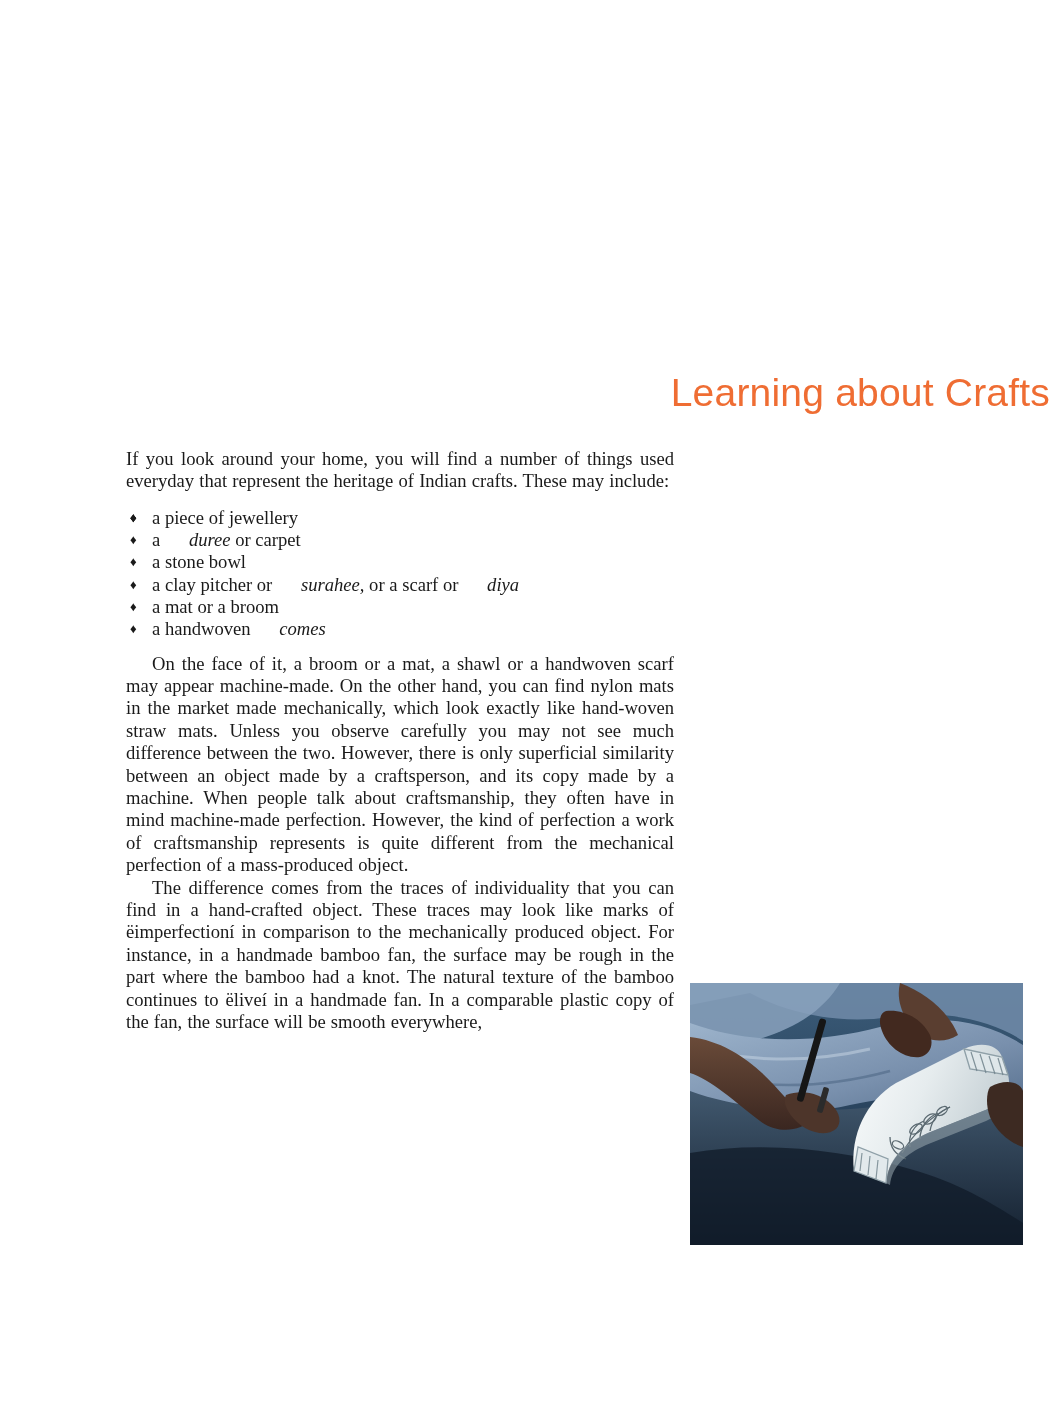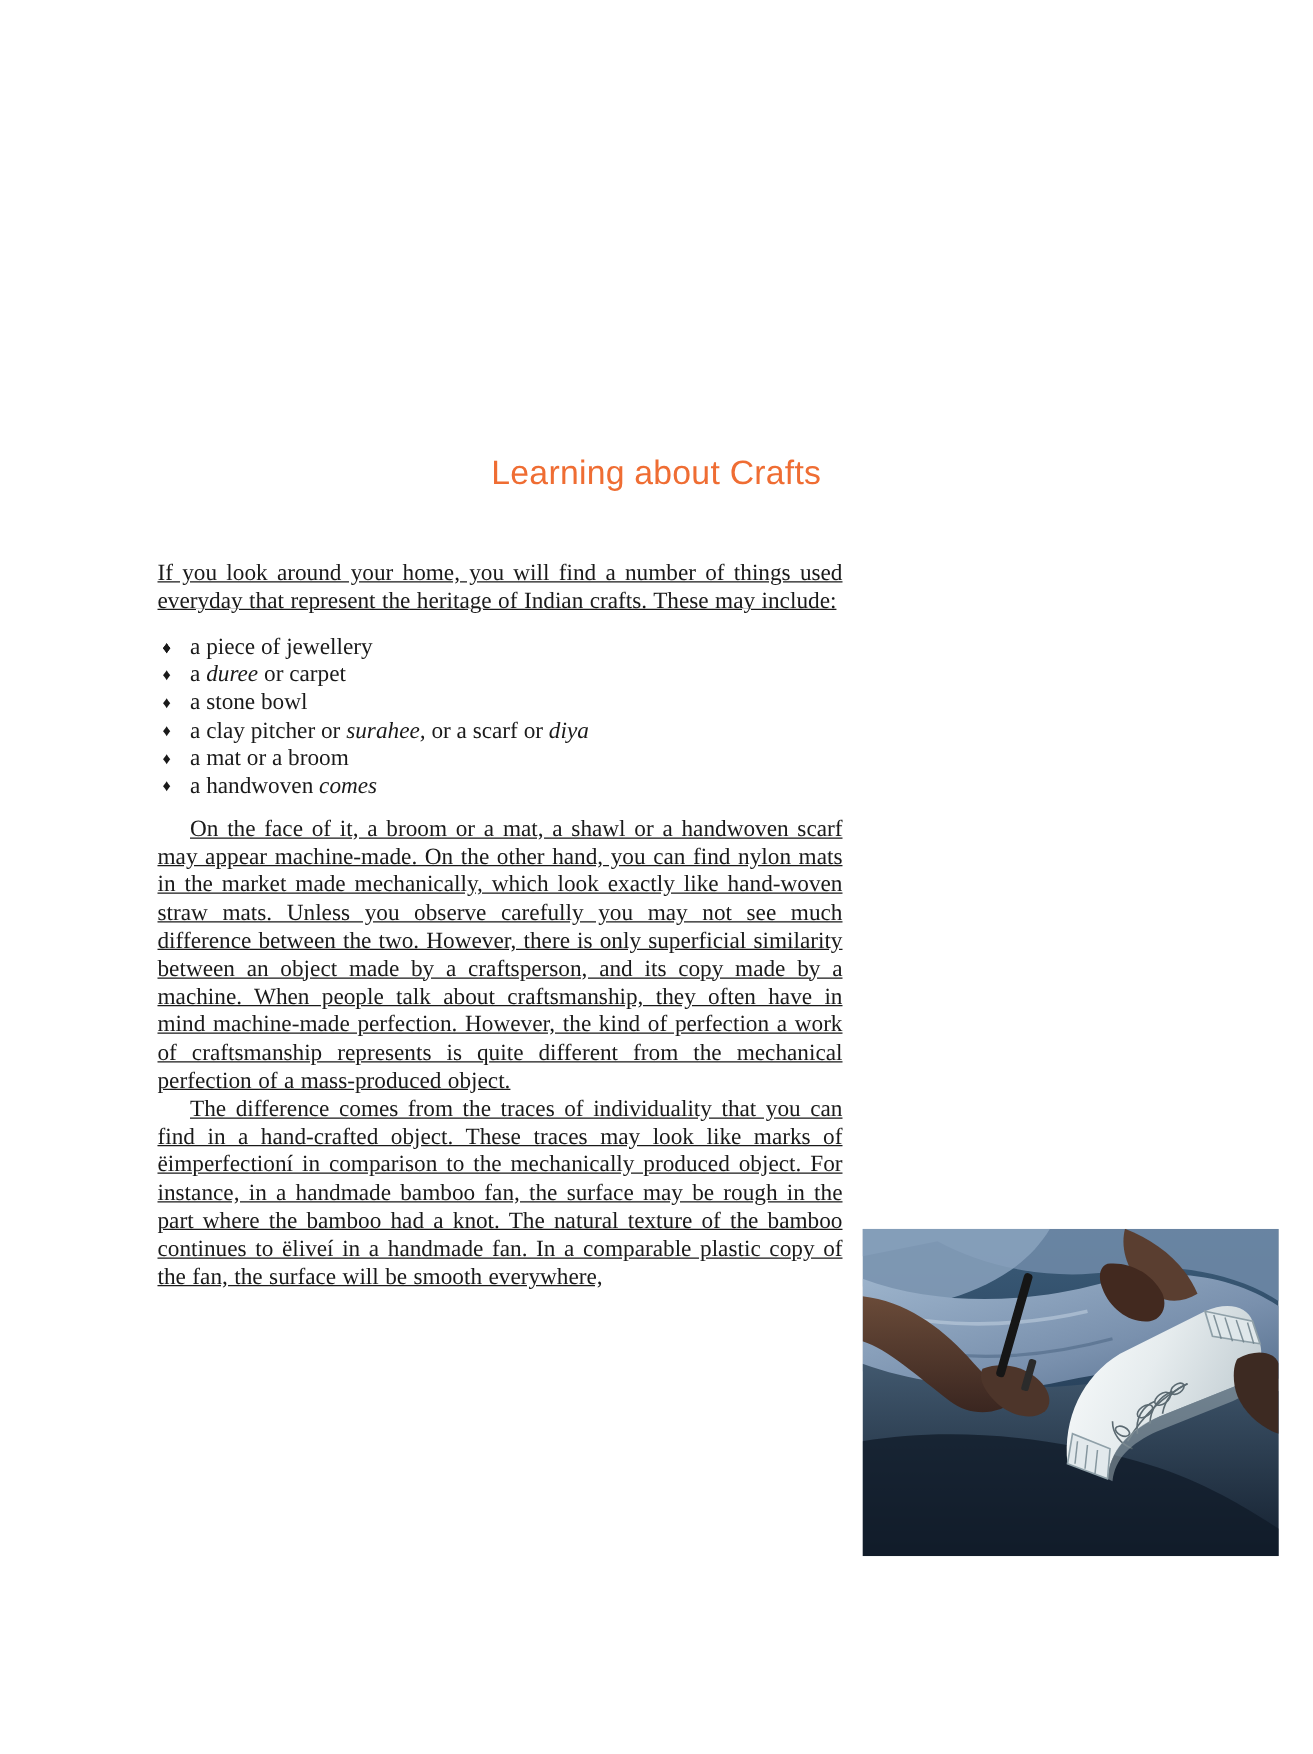--- a/index.html
+++ b/index.html
@@ -18,41 +18,40 @@
   .page {
     position: absolute;
     inset: 0;
     background: #ffffff;
   }
   .title {
     position: absolute;
     left: 0;
     right: 0;
     top: 345px;
-    text-align: center;
+    text-align: right;
     font-family: "Liberation Sans", sans-serif;
-    font-size: 27px;
+    font-size: 39px;
     font-weight: 400;
     color: #ef6d33;
     letter-spacing: 0.2px;
   }
   .content {
     position: absolute;
     left: 126px;
     top: 448px;
     width: 548px;
   }
   p.body-para {
     margin: 0;
     font-size: 18.6px;
     line-height: 22.4px;
     text-align: justify;
     text-justify: inter-word;
     word-spacing: 0.5px;
-    text-decoration: underline;
   }
   p.indent {
     text-indent: 26px;
   }
   ul.craft-list {
     list-style: none;
     margin: 14px 0 12px 0;
     padding: 0;
   }
   ul.craft-list li {
@@ -62,21 +61,21 @@
     line-height: 22.3px;
   }
   ul.craft-list li .bullet {
     position: absolute;
     left: 4px;
     top: 0;
     font-size: 13px;
     line-height: 22.3px;
     color: #1a1a1a;
   }
-  .it { font-style: italic; }
+  .it { font-style: italic; margin-left: 24px; }
   .photo {
     position: absolute;
     left: 690px;
     top: 983px;
     width: 333px;
     height: 262px;
     overflow: hidden;
     border: 0;
   }
   .photo svg { display: block; }

